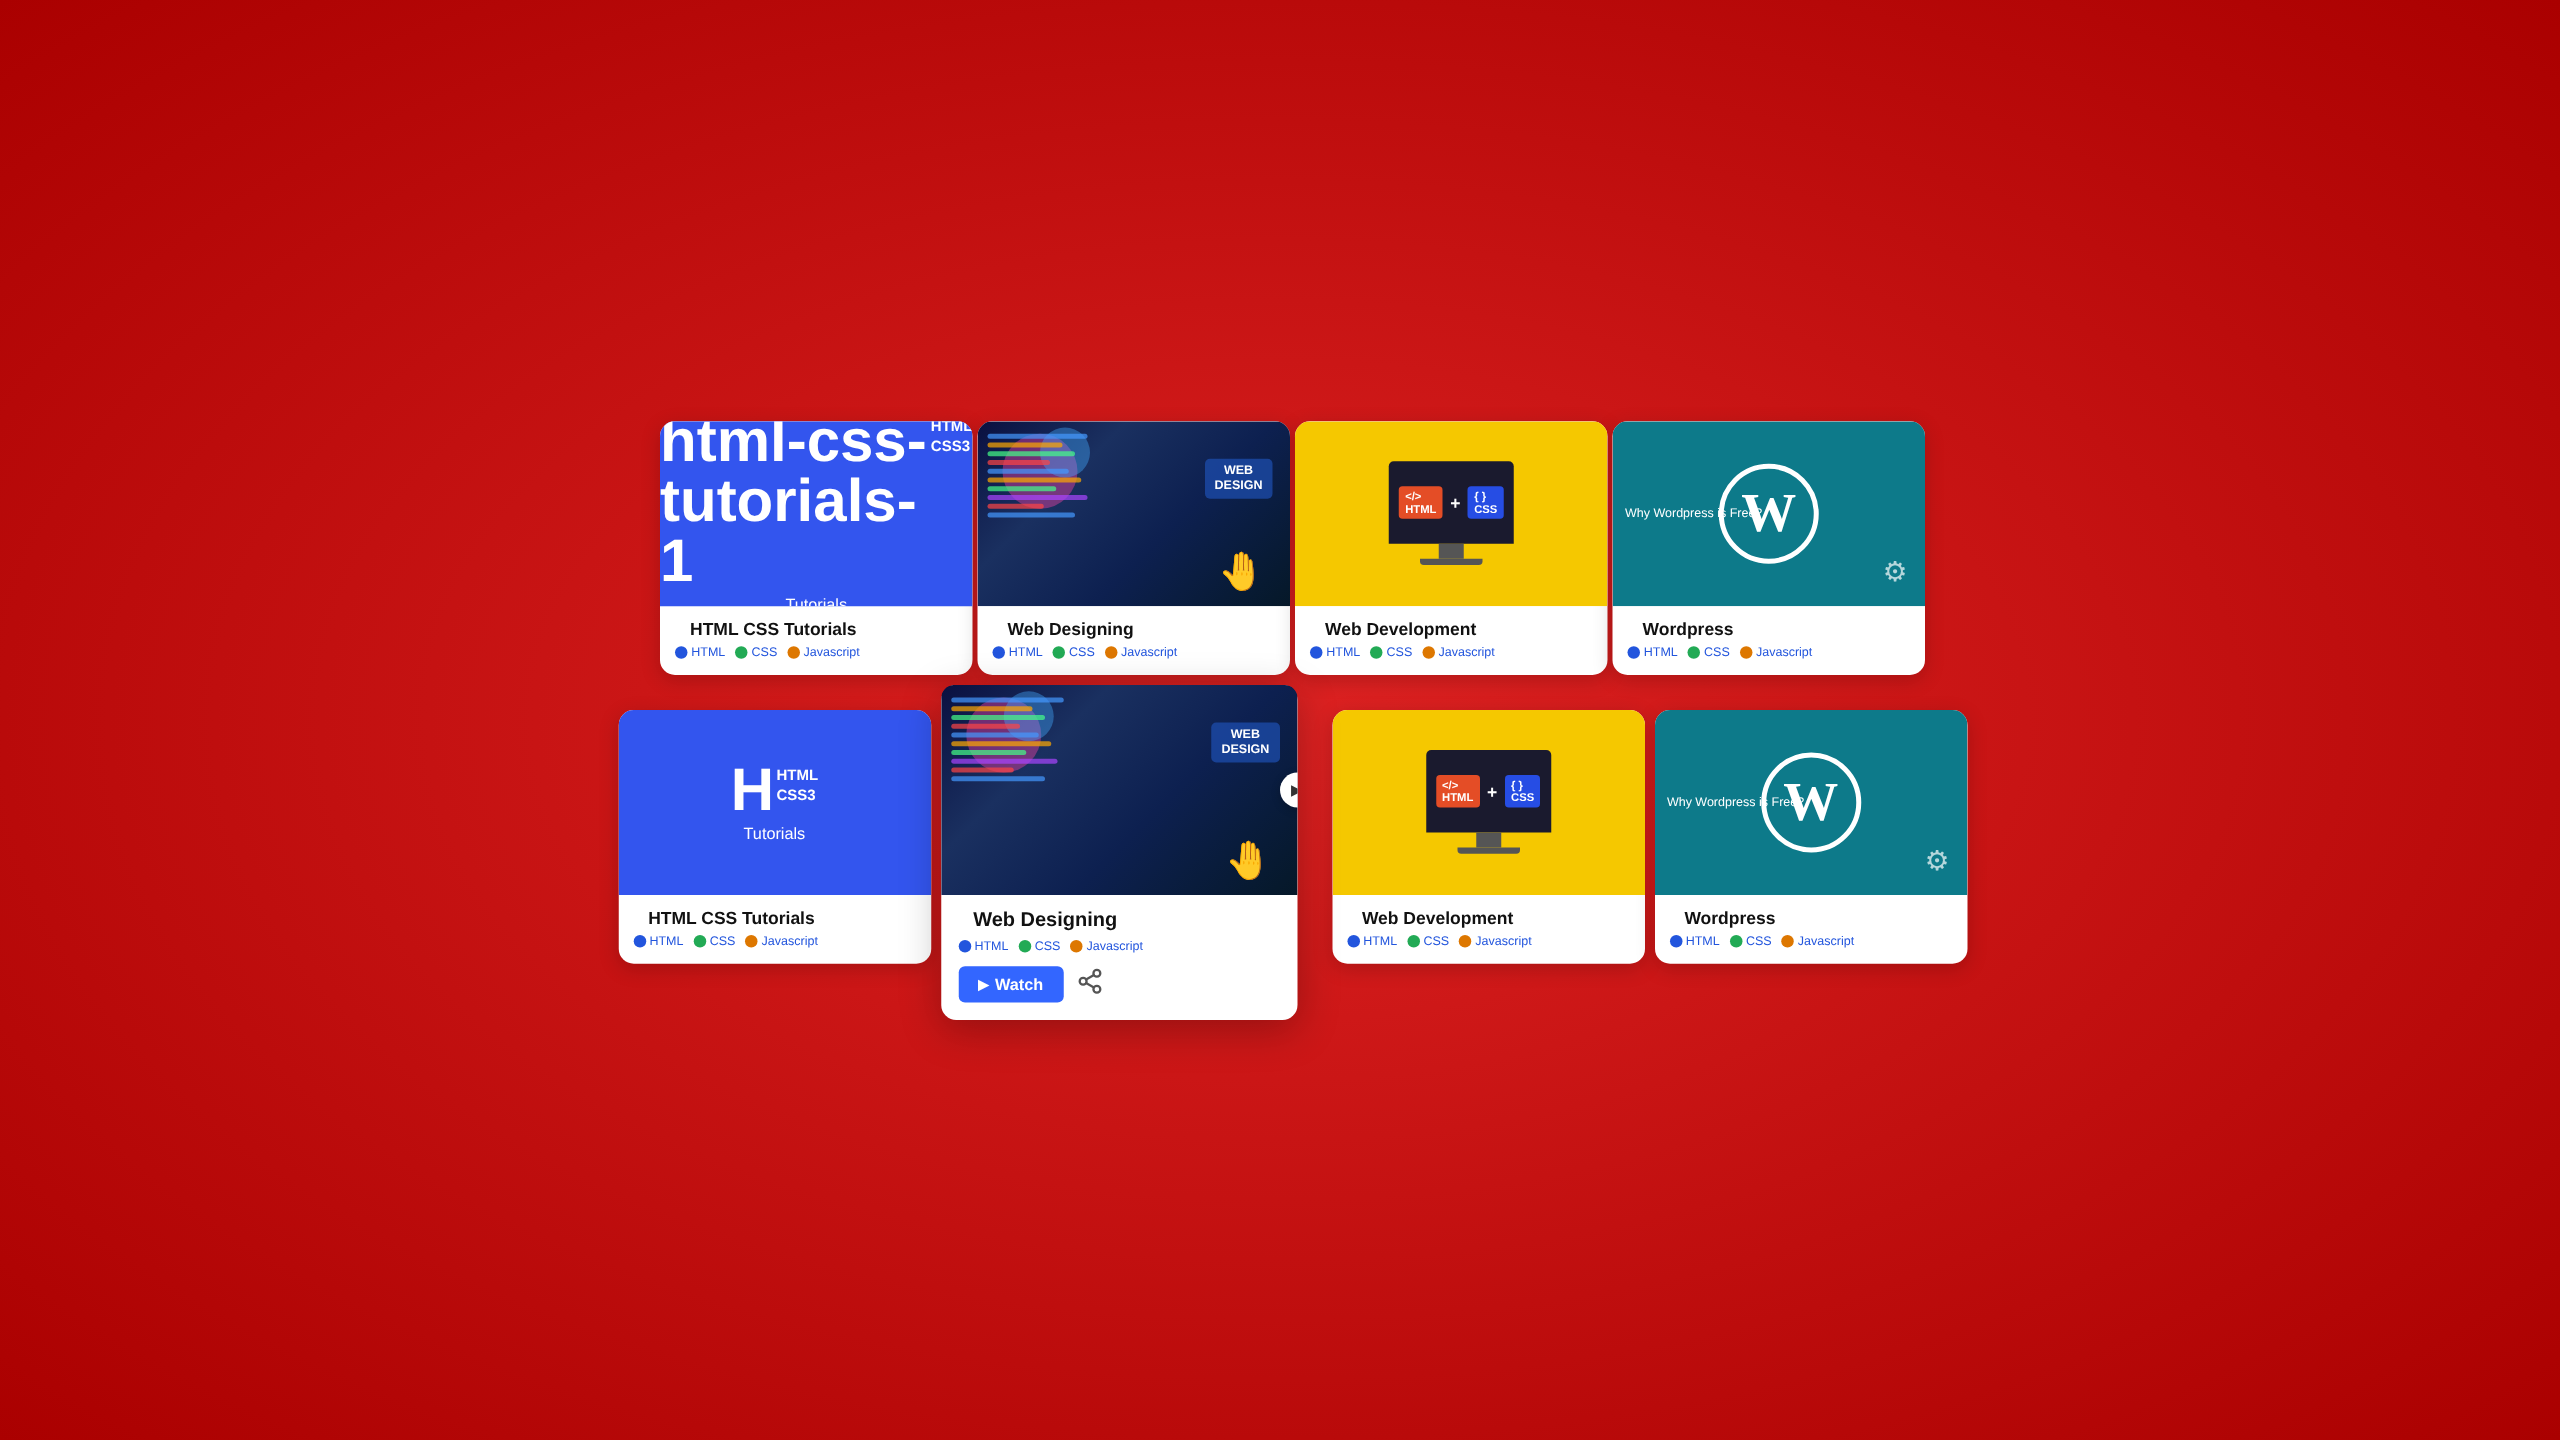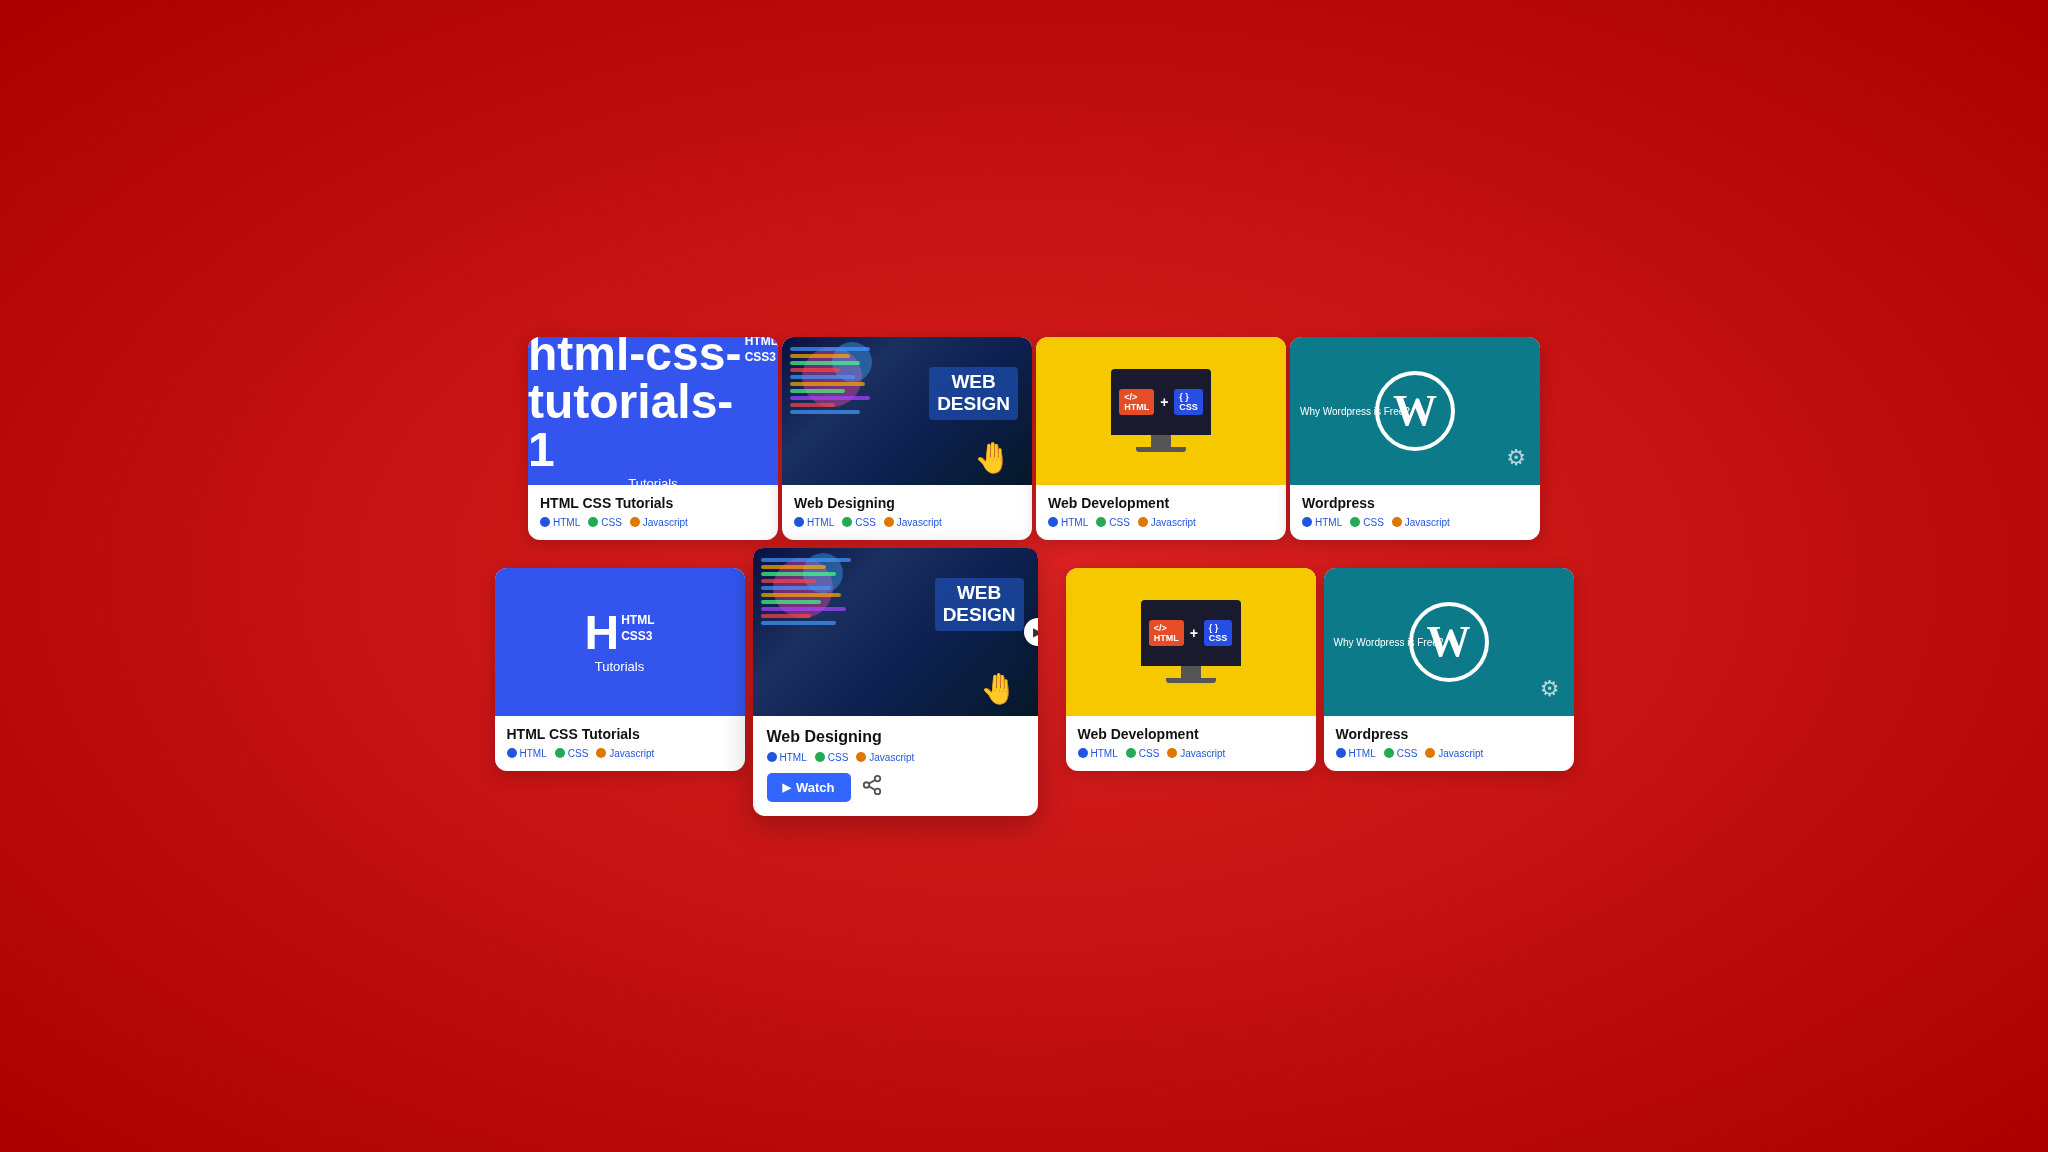--- a/index.html
+++ b/index.html
@@ -81,21 +81,21 @@
       justify-content: center;
       position: relative;
       overflow: hidden;
     }
     .web-design-text {
       position: absolute;
       right: 14px;
       top: 30px;
       background: rgba(30,80,180,0.7);
       color: white;
-      font-size: 19px;
+      font-size: 10px;
       font-weight: bold;
       padding: 4px 8px;
       border-radius: 4px;
       text-align: center;
       line-height: 1.2;
     }
     .code-lines {
       position: absolute;
       left: 8px;
       top: 10px;
@@ -221,20 +221,21 @@
     }
 
     .card-info {
       padding: 10px 12px 12px;
     }
     .card-title {
       font-size: 14px;
       font-weight: 700;
       color: #111;
       margin-bottom: 6px;
+      margin-left: 12px;
     }
     .card-tags {
       display: flex;
       gap: 8px;
       flex-wrap: wrap;
     }
     .tag {
       display: flex;
       align-items: center;
       gap: 3px;

